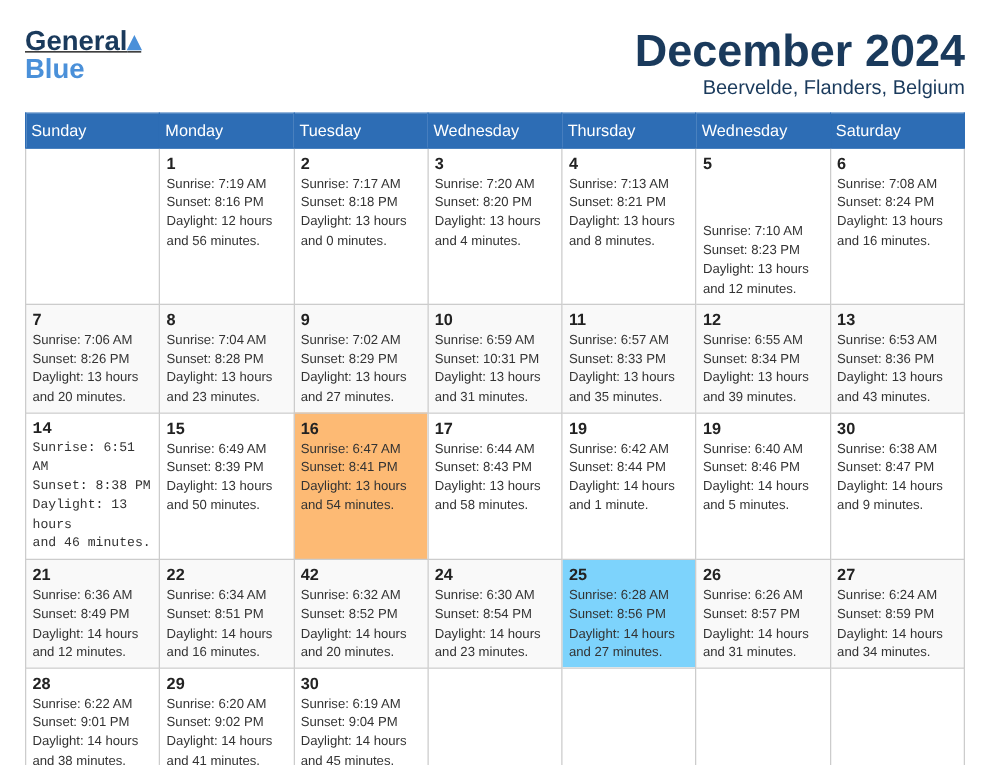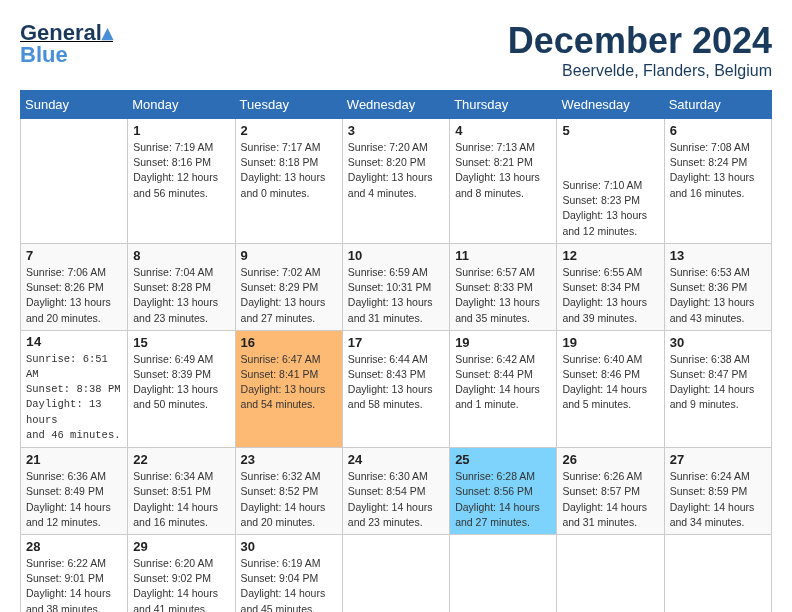--- a/index.html
+++ b/index.html
@@ -253,21 +253,21 @@
 and 12 minutes.</div>
         </td>
         <td style="background: rgb(249, 249, 249);">
           <div class="day-number">22</div>
           <div class="day-info" style="white-space: pre-line;">Sunrise: 6:34 AM
 Sunset: 8:51 PM
 Daylight: 14 hours
 and 16 minutes.</div>
         </td>
         <td style="background: rgb(249, 249, 249);">
-          <div class="day-number">23</div>
+          <div class="day-number">42</div>
           <div class="day-info" style="white-space: pre-line;">Sunrise: 6:32 AM
 Sunset: 8:52 PM
 Daylight: 14 hours
 and 20 minutes.</div>
         </td>
         <td style="background: rgb(249, 249, 249);">
           <div class="day-number">24</div>
           <div class="day-info" style="white-space: pre-line;">Sunrise: 6:30 AM
 Sunset: 8:54 PM
 Daylight: 14 hours

